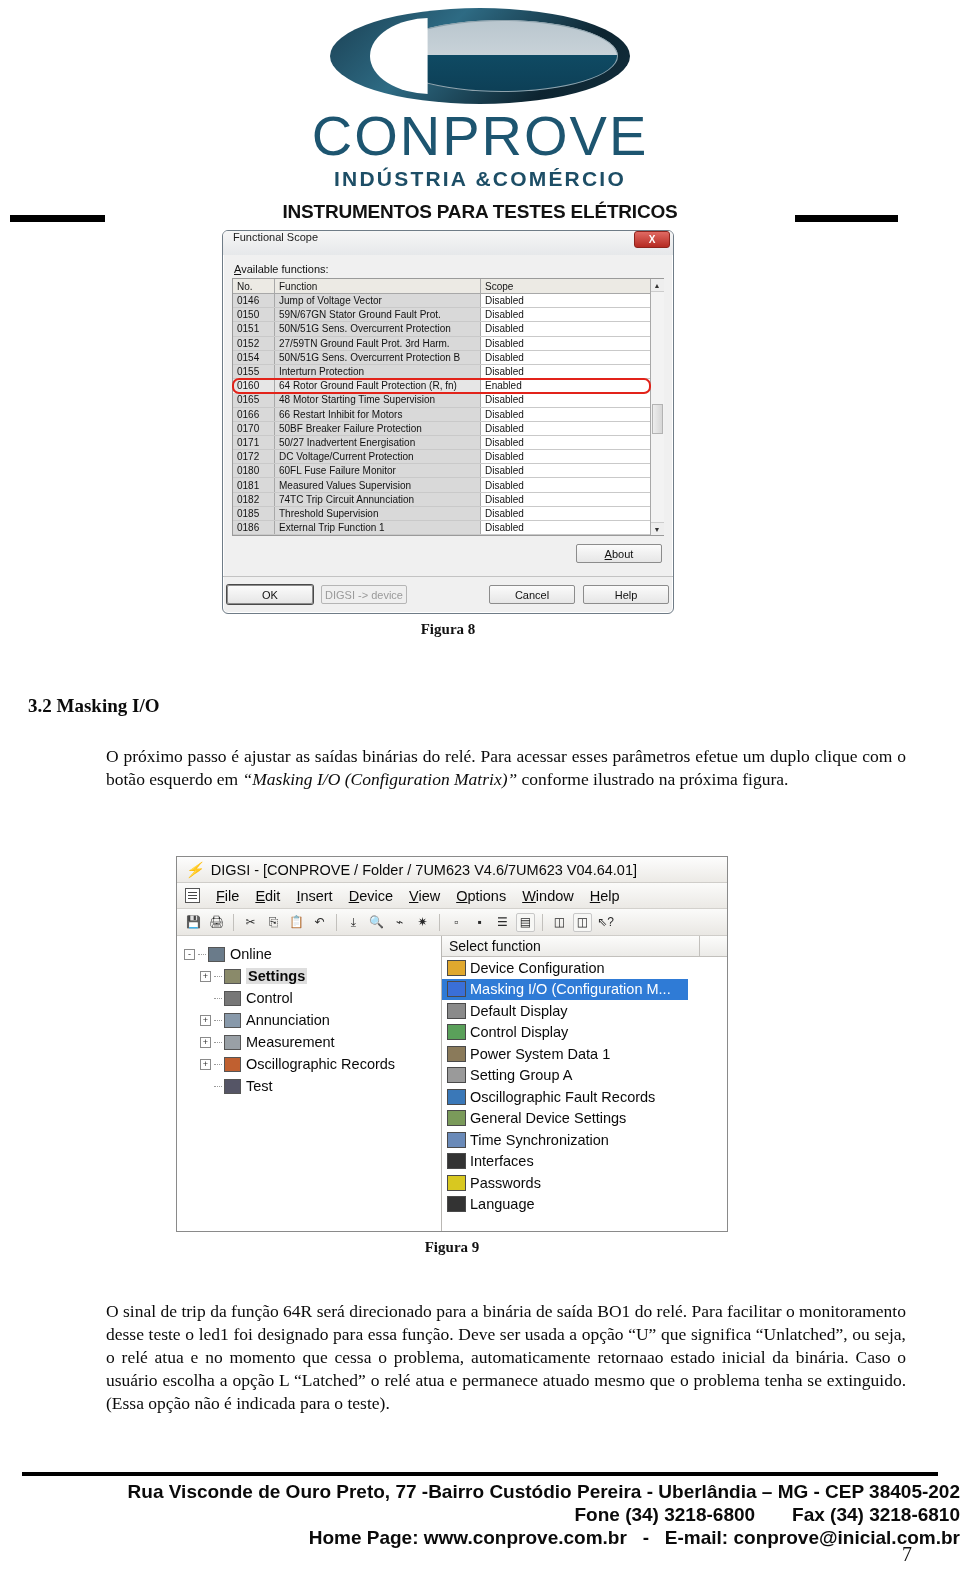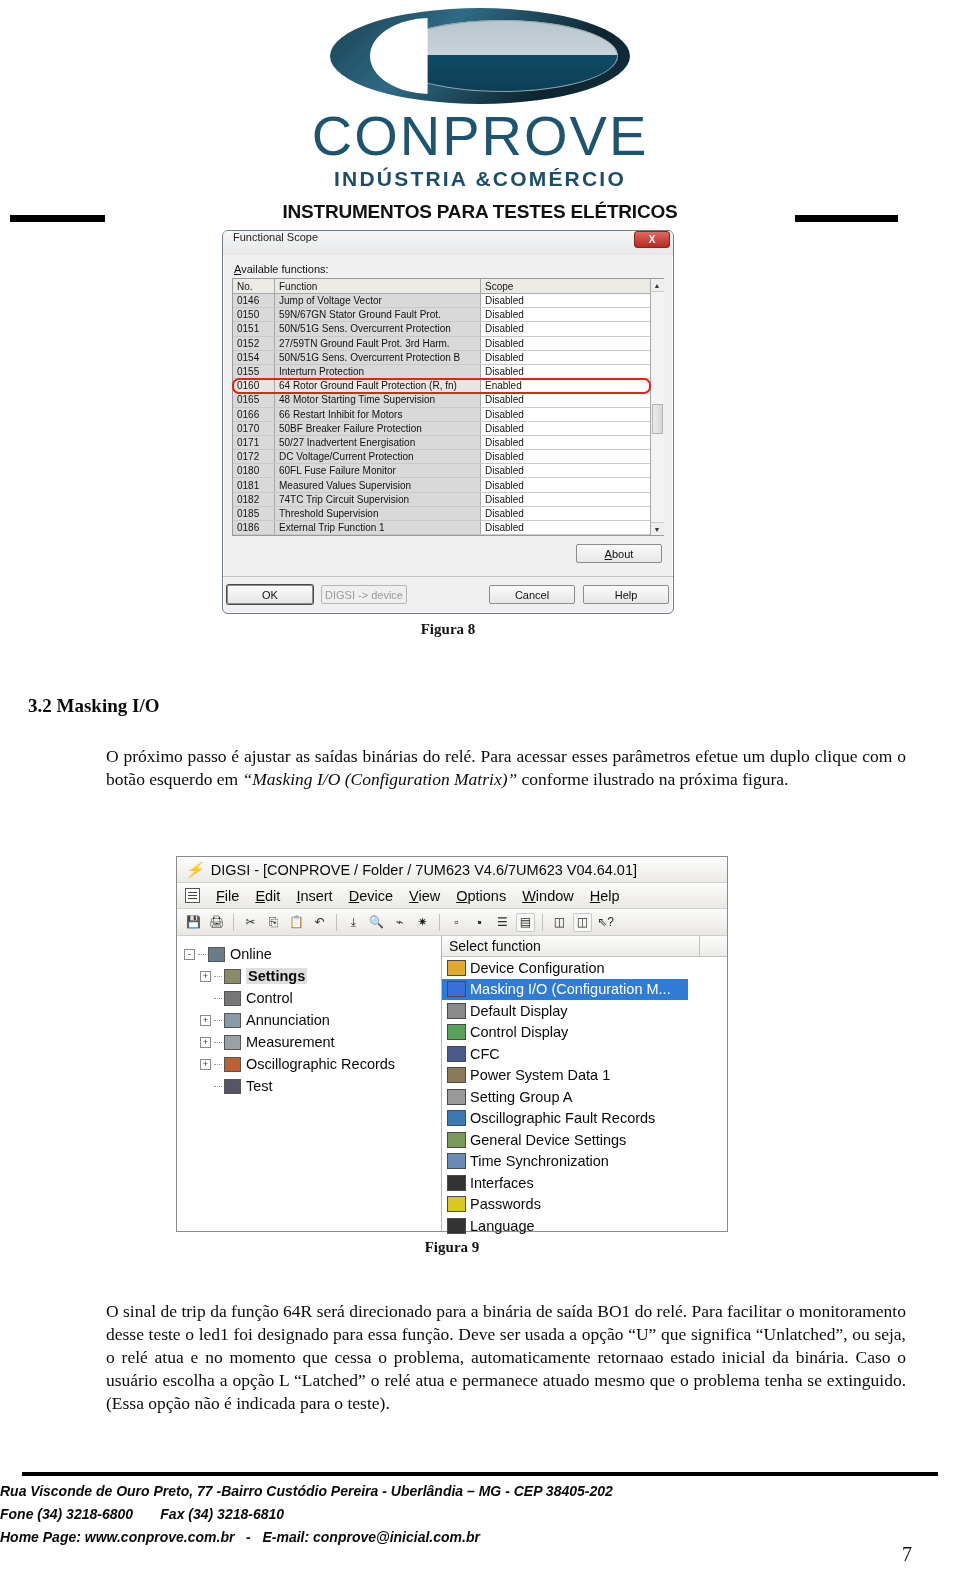--- a/index.html
+++ b/index.html
@@ -227,23 +227,23 @@
   .litem {
     display:flex; align-items:center; height:21.5px; font-size:14.5px; color:#0a0a0a;
     padding-left:5px; white-space:nowrap;
   }
   .litem .licon { width:19px; height:16px; margin-right:4px; flex:0 0 auto; display:inline-block; }
   .litem.sel { background:#2f7bd6; color:#fff; width:246px; }
 
   
   .footer-rule { position:absolute; left:22px; top:1472px; width:916px; height:4px; background:#000; }
   .footer {
-    position:absolute; left:0; right:0; top:1480px; text-align:left;
+    position:absolute; left:0; right:0; top:1480px; text-align:right;
     font-family:"Liberation Sans", sans-serif; font-weight:700;
-    font-size:14px; line-height:23px; color:#0a0a0a;font-style:italic;
+    font-size:19px; line-height:23px; color:#0a0a0a;
   }
   .footer .l2 span { display:inline-block; }
   .page-no {
     position:absolute; right:48px; top:1543px;
     font-family:"Liberation Serif", serif; font-size:20px; color:#111;
   }
 </style>
 </head>
 <body>
 
@@ -344,21 +344,21 @@
                 <div class="c-fn">60FL Fuse Failure Monitor</div>
                 <div class="c-sc">Disabled</div>
               </div>
               <div class="grid-row">
                 <div class="c-no">0181</div>
                 <div class="c-fn">Measured Values Supervision</div>
                 <div class="c-sc">Disabled</div>
               </div>
               <div class="grid-row">
                 <div class="c-no">0182</div>
-                <div class="c-fn">74TC Trip Circuit Supervision</div>
+                <div class="c-fn">74TC Trip Circuit Annunciation</div>
                 <div class="c-sc">Disabled</div>
               </div>
               <div class="grid-row">
                 <div class="c-no">0185</div>
                 <div class="c-fn">Threshold Supervision</div>
                 <div class="c-sc">Disabled</div>
               </div>
               <div class="grid-row">
                 <div class="c-no">0186</div>
                 <div class="c-fn">External Trip Function 1</div>
@@ -505,24 +505,20 @@
             </div>
             <div class="litem">
               <span class="licon" style="background: rgb(138, 138, 138); border: 1px solid rgb(74, 74, 74);"></span>
               <span>Default Display</span>
             </div>
             <div class="litem">
               <span class="licon" style="background: rgb(90, 160, 90); border: 1px solid rgb(74, 74, 74);"></span>
               <span>Control Display</span>
             </div>
             <div class="litem">
-              <span class="licon" style="background: rgb(74, 90, 138); border: 1px solid rgb(74, 74, 74);"></span>
-              <span>CFC</span>
-            </div>
-            <div class="litem">
               <span class="licon" style="background: rgb(138, 122, 90); border: 1px solid rgb(74, 74, 74);"></span>
               <span>Power System Data 1</span>
             </div>
             <div class="litem">
               <span class="licon" style="background: rgb(154, 154, 154); border: 1px solid rgb(74, 74, 74);"></span>
               <span>Setting Group A</span>
             </div>
             <div class="litem">
               <span class="licon" style="background: rgb(58, 120, 184); border: 1px solid rgb(74, 74, 74);"></span>
               <span>Oscillographic Fault Records</span>

